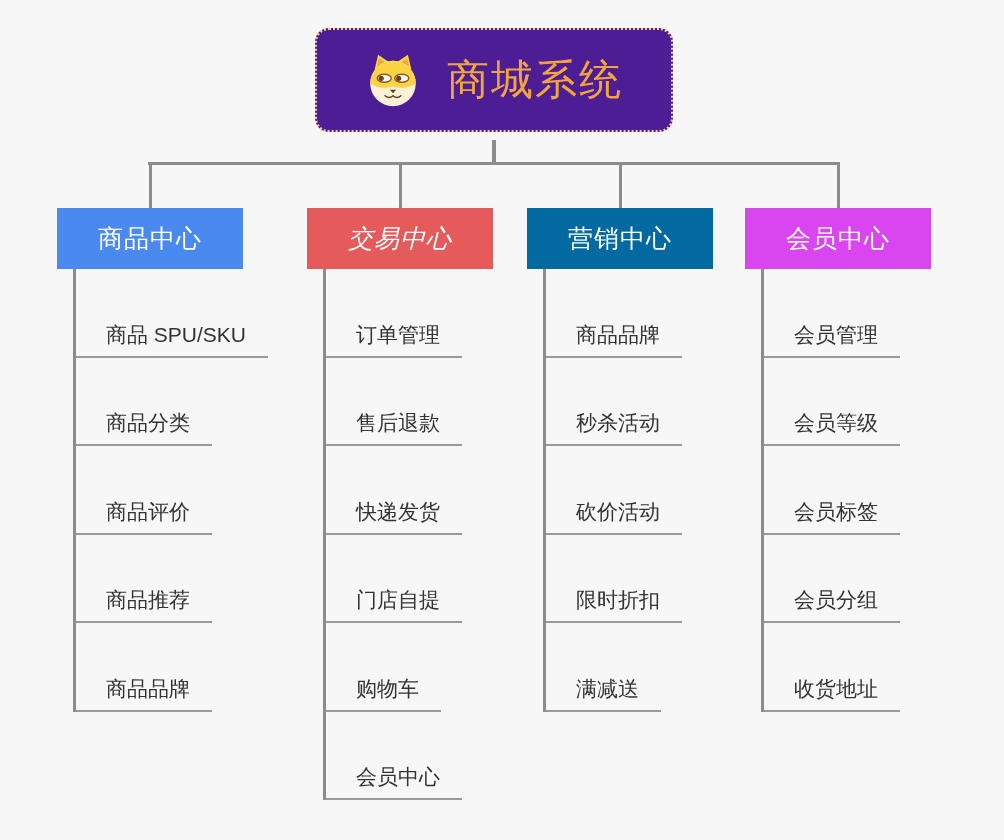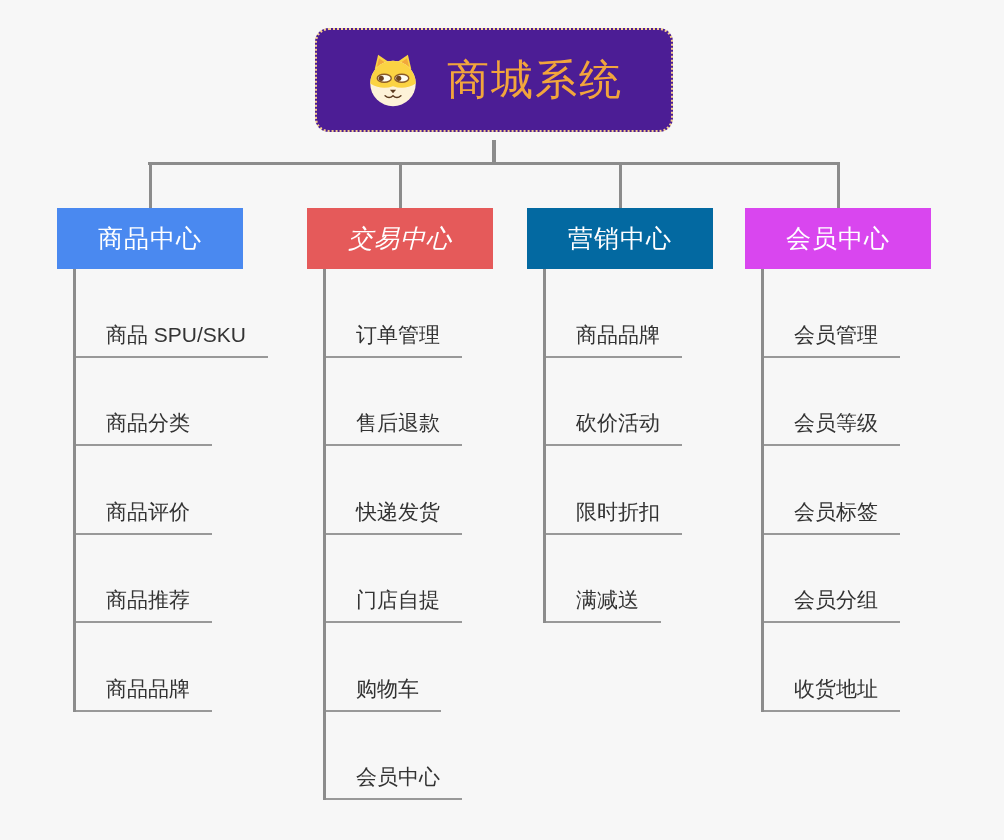--- a/index.html
+++ b/index.html
@@ -131,20 +131,21 @@
     <div class="leaf">订单管理</div>
     <div class="leaf">售后退款</div>
     <div class="leaf">快递发货</div>
     <div class="leaf">门店自提</div>
     <div class="leaf">购物车</div>
     <div class="leaf">会员中心</div>
   </div>
 
   <div class="leaf-col col-3">
     <div class="leaf">商品品牌</div>
+    <div class="leaf">秒杀活动</div>
     <div class="leaf">砍价活动</div>
     <div class="leaf">限时折扣</div>
     <div class="leaf">满减送</div>
   </div>
 
   <div class="leaf-col col-4">
     <div class="leaf">会员管理</div>
     <div class="leaf">会员等级</div>
     <div class="leaf">会员标签</div>
     <div class="leaf">会员分组</div>

